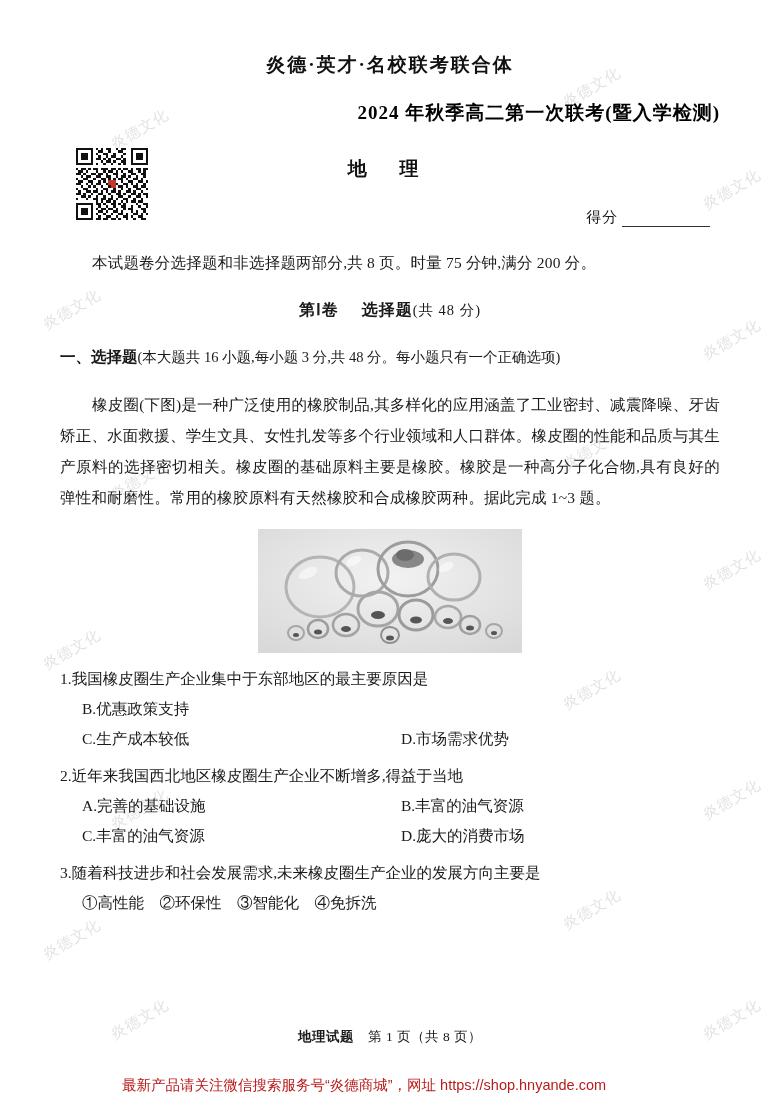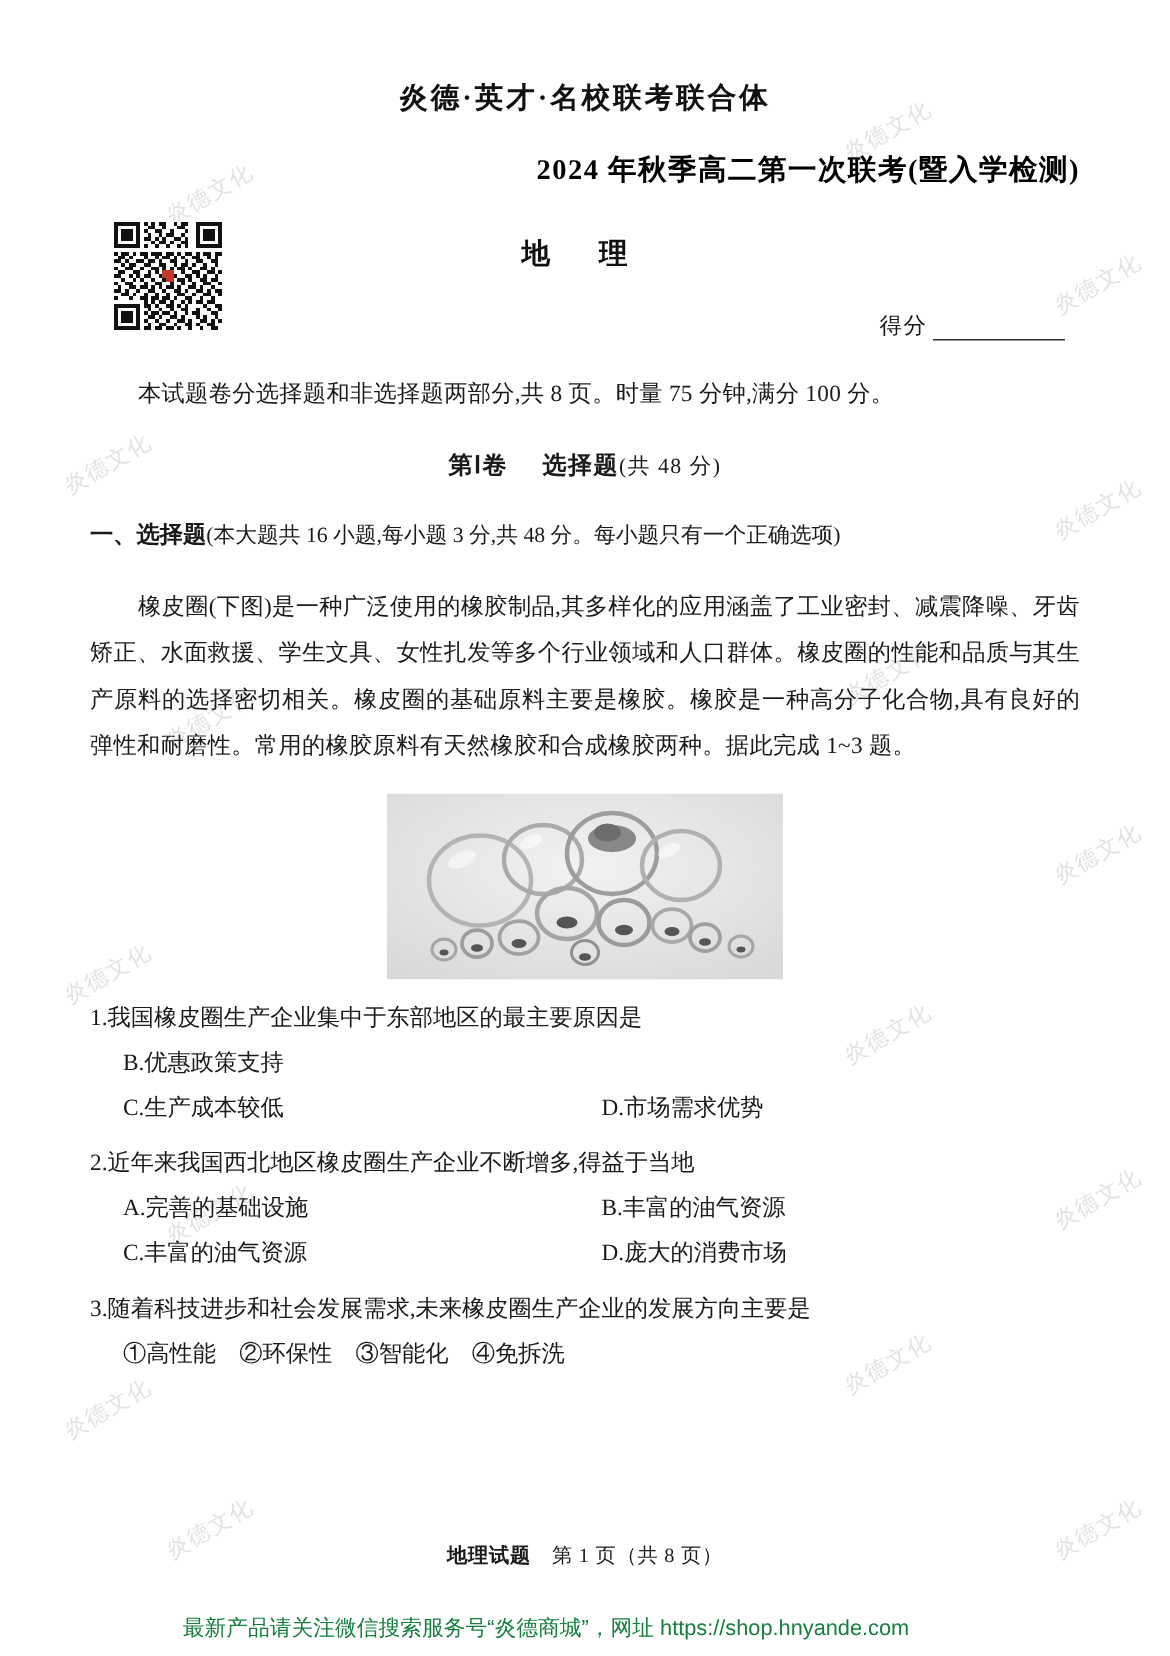--- a/index.html
+++ b/index.html
@@ -147,21 +147,21 @@
   }
   .footer-page b { font-weight: bold; }
   .footer-ad {
     position: absolute;
     left: 0;
     top: 1076px;
     width: 728px;
     text-align: center;
     font-size: 14.5px;
     font-family: "Liberation Sans", sans-serif;
-    color: #15803d;
+    color: #b91c1c;
   }
 </style>
 </head>
 <body>
 
 <div class="page">
 
   <div id="wm-layer">
       <div class="wm" style="left: 108px; top: 120px;">炎德文化</div>
       <div class="wm" style="left: 560px; top: 78px;">炎德文化</div>
@@ -424,21 +424,21 @@
 
     <div class="title-main">炎德·英才·名校联考联合体</div>
     <div class="title-sub">2024 年秋季高二第一次联考(暨入学检测)</div>
     <div class="subject">地    理</div>
 
     <div class="score-line">
       <span class="score-label">得分</span>
       <span class="score-blank"></span>
     </div>
 
-    <p class="body-text indent" style="margin-top:20px">本试题卷分选择题和非选择题两部分,共 8 页。时量 75 分钟,满分 100 分。</p>
+    <p class="body-text indent" style="margin-top:20px">本试题卷分选择题和非选择题两部分,共 8 页。时量 75 分钟,满分 200 分。</p>
 
     <div class="sec-center">
       <span>第Ⅰ卷</span>
       <span style="display:inline-block;width:18px"></span><span>选择题</span><span class="small">(共 48 分)</span>
     </div>
 
     <p class="sec-head"><b>一、选择题</b><span style="font-size:14.5px">(本大题共 16 小题,每小题 3 分,共 48 分。每小题只有一个正确选项)</span></p>
 
     <p class="body-text indent passage">橡皮圈(下图)是一种广泛使用的橡胶制品,其多样化的应用涵盖了工业密封、减震降噪、牙齿矫正、水面救援、学生文具、女性扎发等多个行业领域和人口群体。橡皮圈的性能和品质与其生产原料的选择密切相关。橡皮圈的基础原料主要是橡胶。橡胶是一种高分子化合物,具有良好的弹性和耐磨性。常用的橡胶原料有天然橡胶和合成橡胶两种。据此完成 1~3 题。</p>
 

